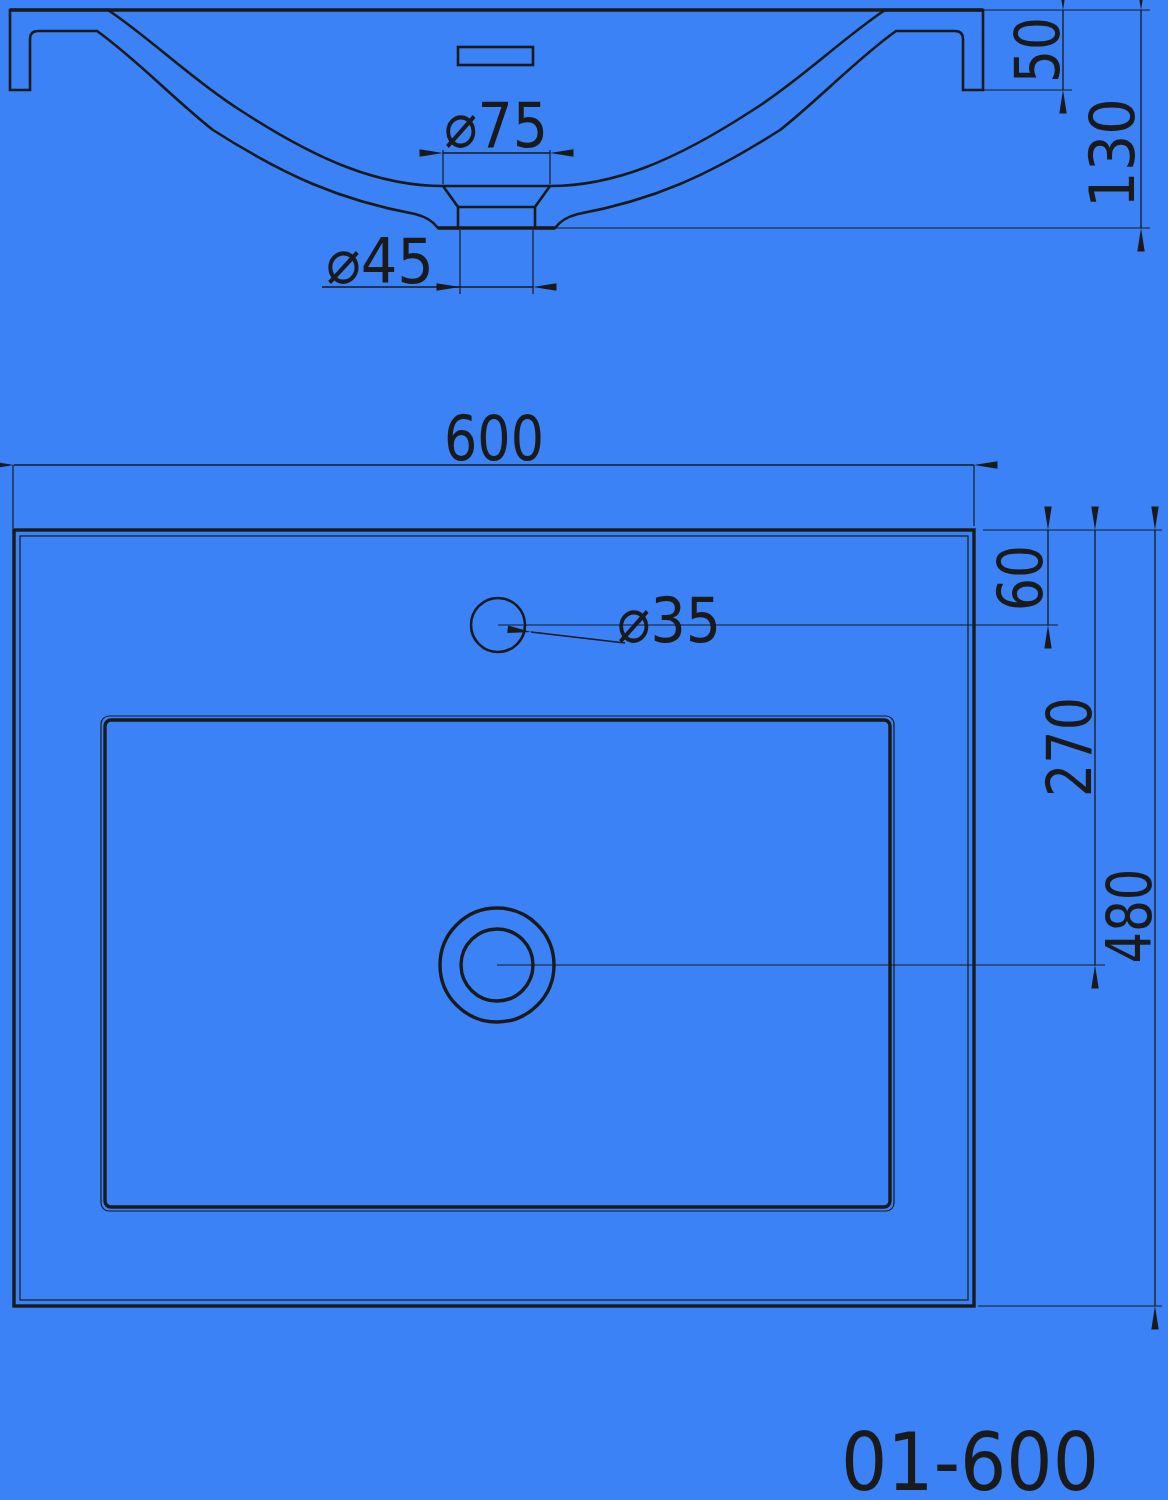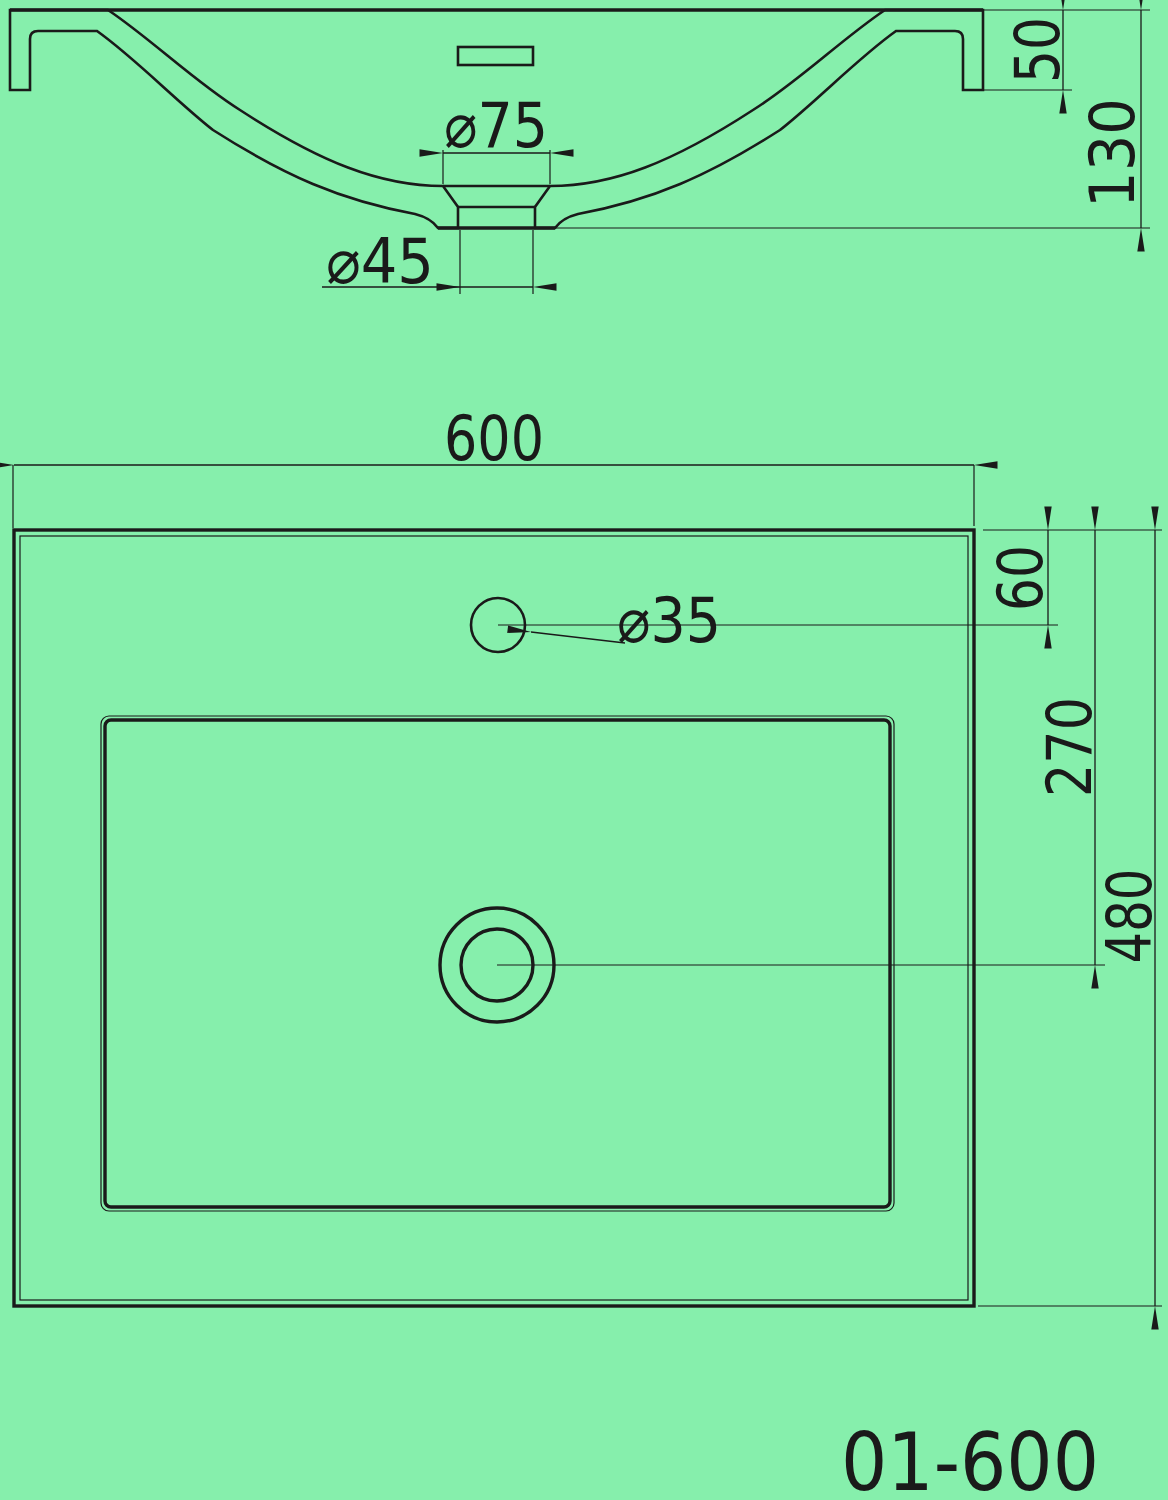--- a/index.html
+++ b/index.html
@@ -4,21 +4,21 @@
 <style>
   html, body {
     margin: 0;
     padding: 0;
     background: #ffffff;
   }
   .canvas {
     position: relative;
     width: 1168px;
     height: 1500px;
-    background: #86efac;
+    background: #3b82f6;
     overflow: hidden;
   }
   svg {
     position: absolute;
     left: 0;
     top: 0;
   }
   text {
     font-family: "DejaVu Sans", "Liberation Sans", sans-serif;
     fill: #1a1a1a;

